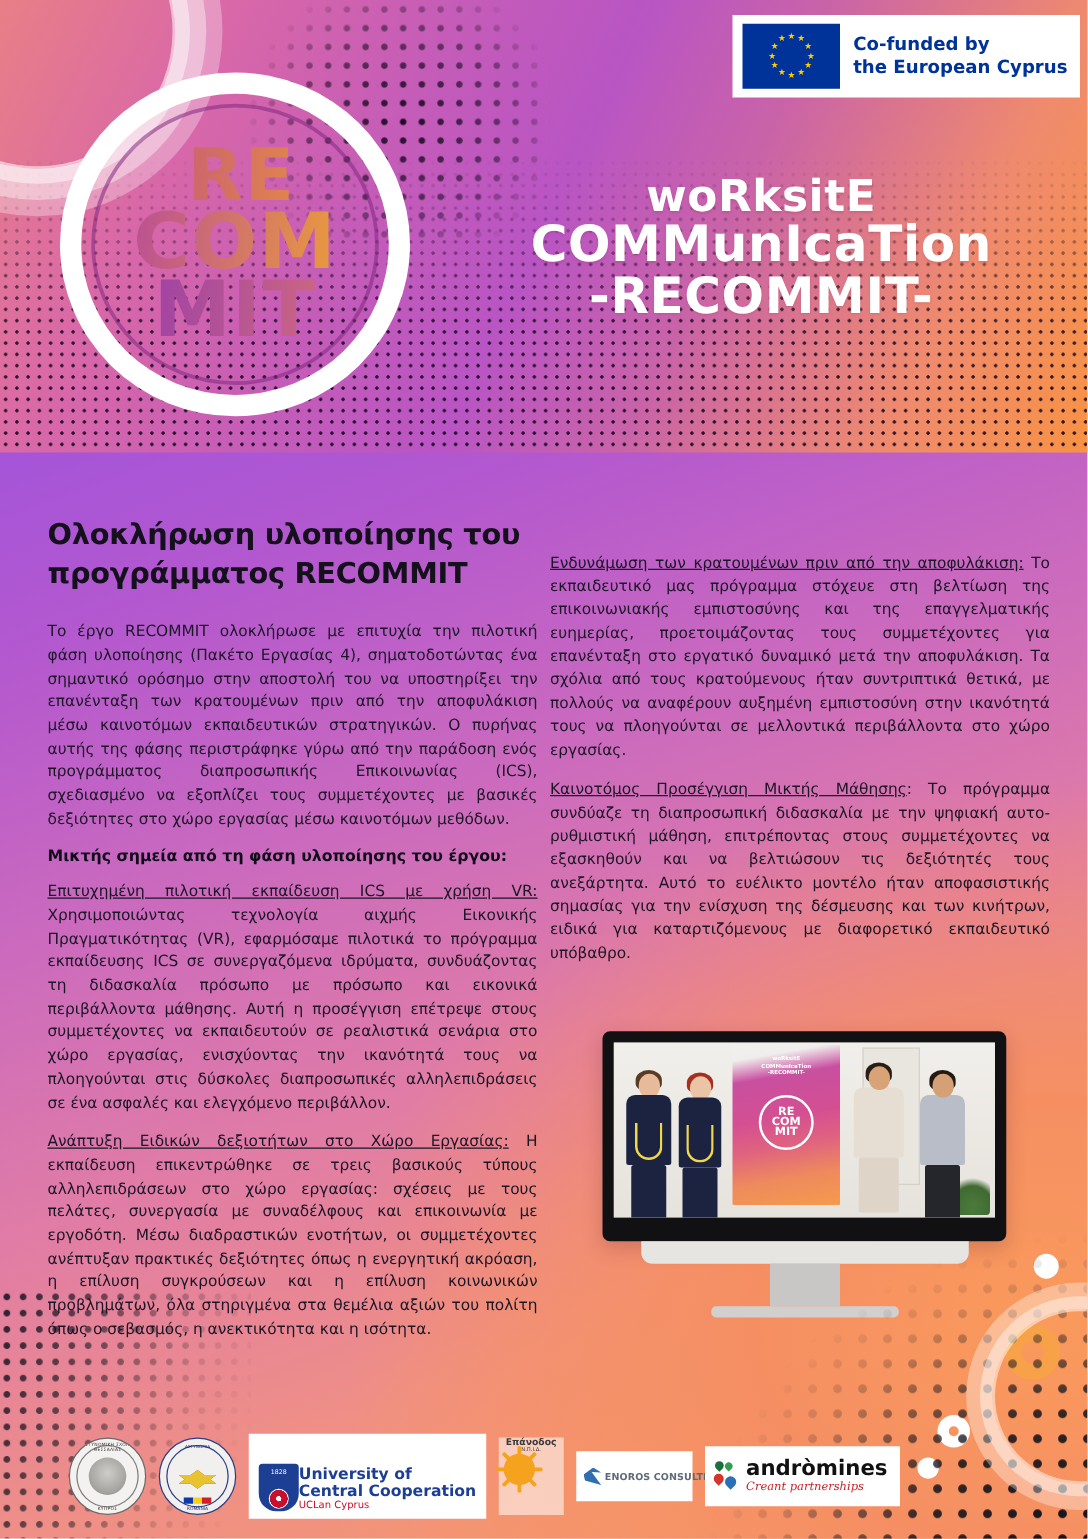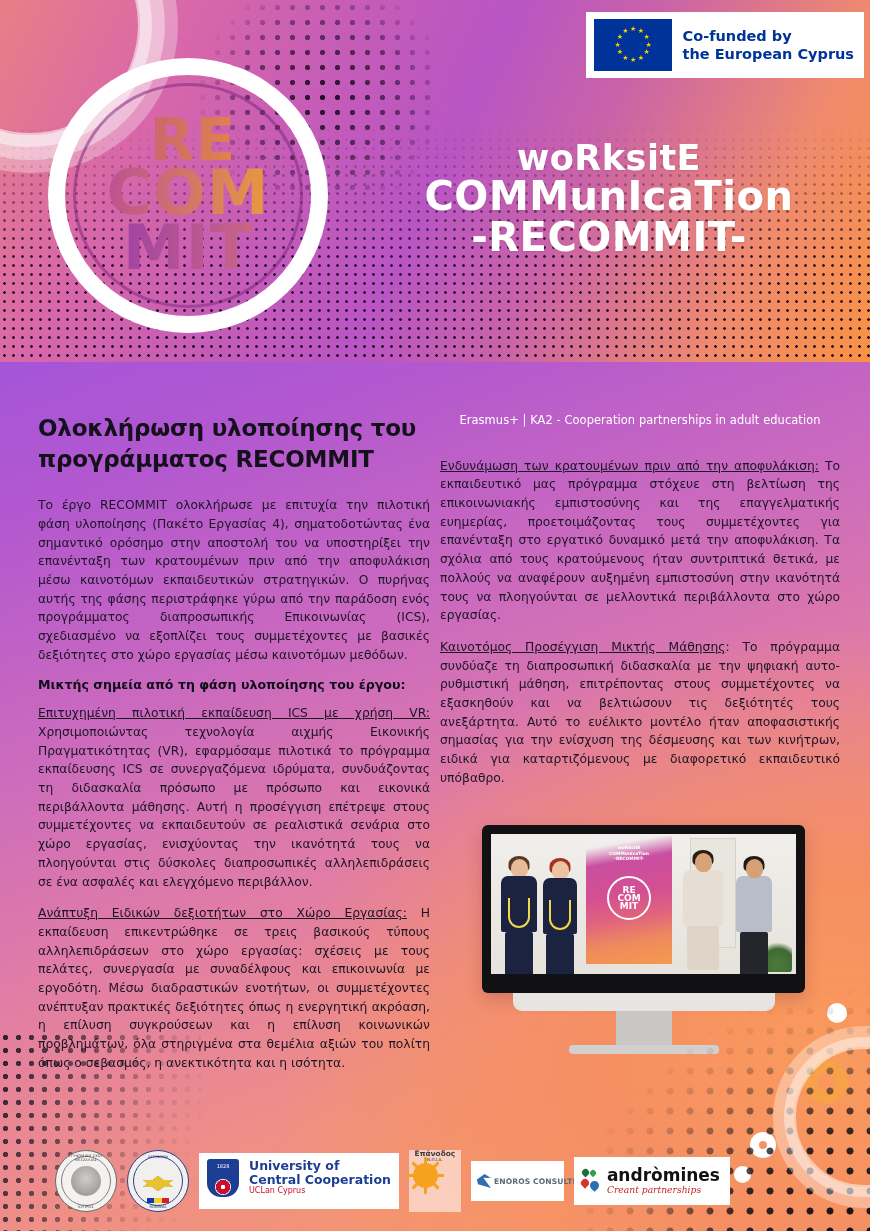--- a/index.html
+++ b/index.html
@@ -317,22 +317,22 @@
   .seal2 .star::after {
     content: ""; position: absolute; left: -15px; top: 4px;
     border-left: 15px solid transparent; border-right: 15px solid transparent; border-top: 11px solid #e9c22f;
   }
   .seal2 .ro-bar { position:absolute; bottom: 8px; left: 50%; transform: translateX(-50%);
                    width: 22px; height: 5px; background: linear-gradient(90deg,#0b3ba8 33%, #f7d117 33% 66%, #cf2027 66%); }
   .seal2 .ro-txt { position:absolute; bottom: 2px; left:0; right:0; text-align:center; font-size: 3.6px; color:#1d2f6d; font-family:"DejaVu Sans", sans-serif;}
   .seal2 .top-txt { position:absolute; top: 4px; left:0; right:0; text-align:center; font-size: 3.4px; color:#1d2f6d; font-family:"DejaVu Sans", sans-serif;}
 
   .uclan {
-    background: #ffffff; padding: 6px 8px; display: flex; align-items: flex-start; gap: 10px;
-    height: 56px;
+    background: #ffffff; padding: 6px 8px; display: flex; align-items: flex-end; gap: 0;
+    height: 68px;
   }
   .uclan-crest { width: 32px; height: 38px; position: relative; flex: 0 0 auto; }
   .uclan-crest .shield {
     position: absolute; left: 0; top: 0; width: 32px; height: 38px;
     background: #1c3f94;
     border-radius: 3px 3px 14px 14px;
   }
   .uclan-crest .rose {
     position: absolute; left: 50%; top: 20px; transform: translateX(-50%);
     width: 16px; height: 16px; border-radius: 50%;
@@ -439,21 +439,20 @@
     <div class="col-left">
       <h1 class="page-title">Ολοκλήρωση υλοποίησης του προγράμματος RECOMMIT</h1>
       <p class="body">Το έργο RECOMMIT ολοκλήρωσε με επιτυχία την πιλοτική φάση υλοποίησης (Πακέτο Εργασίας 4), σηματοδοτώντας ένα σημαντικό ορόσημο στην αποστολή του να υποστηρίξει την επανένταξη των κρατουμένων πριν από την αποφυλάκιση μέσω καινοτόμων εκπαιδευτικών στρατηγικών. Ο πυρήνας αυτής της φάσης περιστράφηκε γύρω από την παράδοση ενός προγράμματος διαπροσωπικής Επικοινωνίας (ICS), σχεδιασμένο να εξοπλίζει τους συμμετέχοντες με βασικές δεξιότητες στο χώρο εργασίας μέσω καινοτόμων μεθόδων.</p>
       <div class="subhead">Μικτής σημεία από τη φάση υλοποίησης του έργου:</div>
       <p class="body"><span class="u">Επιτυχημένη πιλοτική εκπαίδευση ICS με χρήση VR:</span><span> Χρησιμοποιώντας τεχνολογία αιχμής Εικονικής Πραγματικότητας (VR), εφαρμόσαμε πιλοτικά το πρόγραμμα εκπαίδευσης ICS σε συνεργαζόμενα ιδρύματα, συνδυάζοντας τη διδασκαλία πρόσωπο με πρόσωπο και εικονικά περιβάλλοντα μάθησης. Αυτή η προσέγγιση επέτρεψε στους συμμετέχοντες να εκπαιδευτούν σε ρεαλιστικά σενάρια στο χώρο εργασίας, ενισχύοντας την ικανότητά τους να πλοηγούνται στις δύσκολες διαπροσωπικές αλληλεπιδράσεις σε ένα ασφαλές και ελεγχόμενο περιβάλλον.</span></p>
       <p class="body"><span class="u">Ανάπτυξη Ειδικών δεξιοτήτων στο Χώρο Εργασίας:</span><span> Η εκπαίδευση επικεντρώθηκε σε τρεις βασικούς τύπους αλληλεπιδράσεων στο χώρο εργασίας: σχέσεις με τους πελάτες, συνεργασία με συναδέλφους και επικοινωνία με εργοδότη. Μέσω διαδραστικών ενοτήτων, οι συμμετέχοντες ανέπτυξαν πρακτικές δεξιότητες όπως η ενεργητική ακρόαση, η επίλυση συγκρούσεων και η επίλυση κοινωνικών προβλημάτων, όλα στηριγμένα στα θεμέλια αξιών του πολίτη όπως ο σεβασμός, η ανεκτικότητα και η ισότητα.</span></p>
     </div>
 
     <div class="col-right">
       <div class="proj-meta">
-        <span>Erasmus+ | KA2 - Cooperation partnerships in adult education</span>
       </div>
       <p class="body"><span class="u">Ενδυνάμωση των κρατουμένων πριν από την αποφυλάκιση:</span><span> Το εκπαιδευτικό μας πρόγραμμα στόχευε στη βελτίωση της επικοινωνιακής εμπιστοσύνης και της επαγγελματικής ευημερίας, προετοιμάζοντας τους συμμετέχοντες για επανένταξη στο εργατικό δυναμικό μετά την αποφυλάκιση. Τα σχόλια από τους κρατούμενους ήταν συντριπτικά θετικά, με πολλούς να αναφέρουν αυξημένη εμπιστοσύνη στην ικανότητά τους να πλοηγούνται σε μελλοντικά περιβάλλοντα στο χώρο εργασίας.</span></p>
       <p class="body"><span class="u">Καινοτόμος Προσέγγιση Μικτής Μάθησης</span><span>: Το πρόγραμμα συνδύαζε τη διαπροσωπική διδασκαλία με την ψηφιακή αυτο-ρυθμιστική μάθηση, επιτρέποντας στους συμμετέχοντες να εξασκηθούν και να βελτιώσουν τις δεξιότητές τους ανεξάρτητα. Αυτό το ευέλικτο μοντέλο ήταν αποφασιστικής σημασίας για την ενίσχυση της δέσμευσης και των κινήτρων, ειδικά για καταρτιζόμενους με διαφορετικό εκπαιδευτικό υπόβαθρο.</span></p>
     </div>
   </div>
 
   <div class="monitor">
     <div class="mon-screen">
       <div class="mon-photo">
         <div class="ph-wall"></div>

